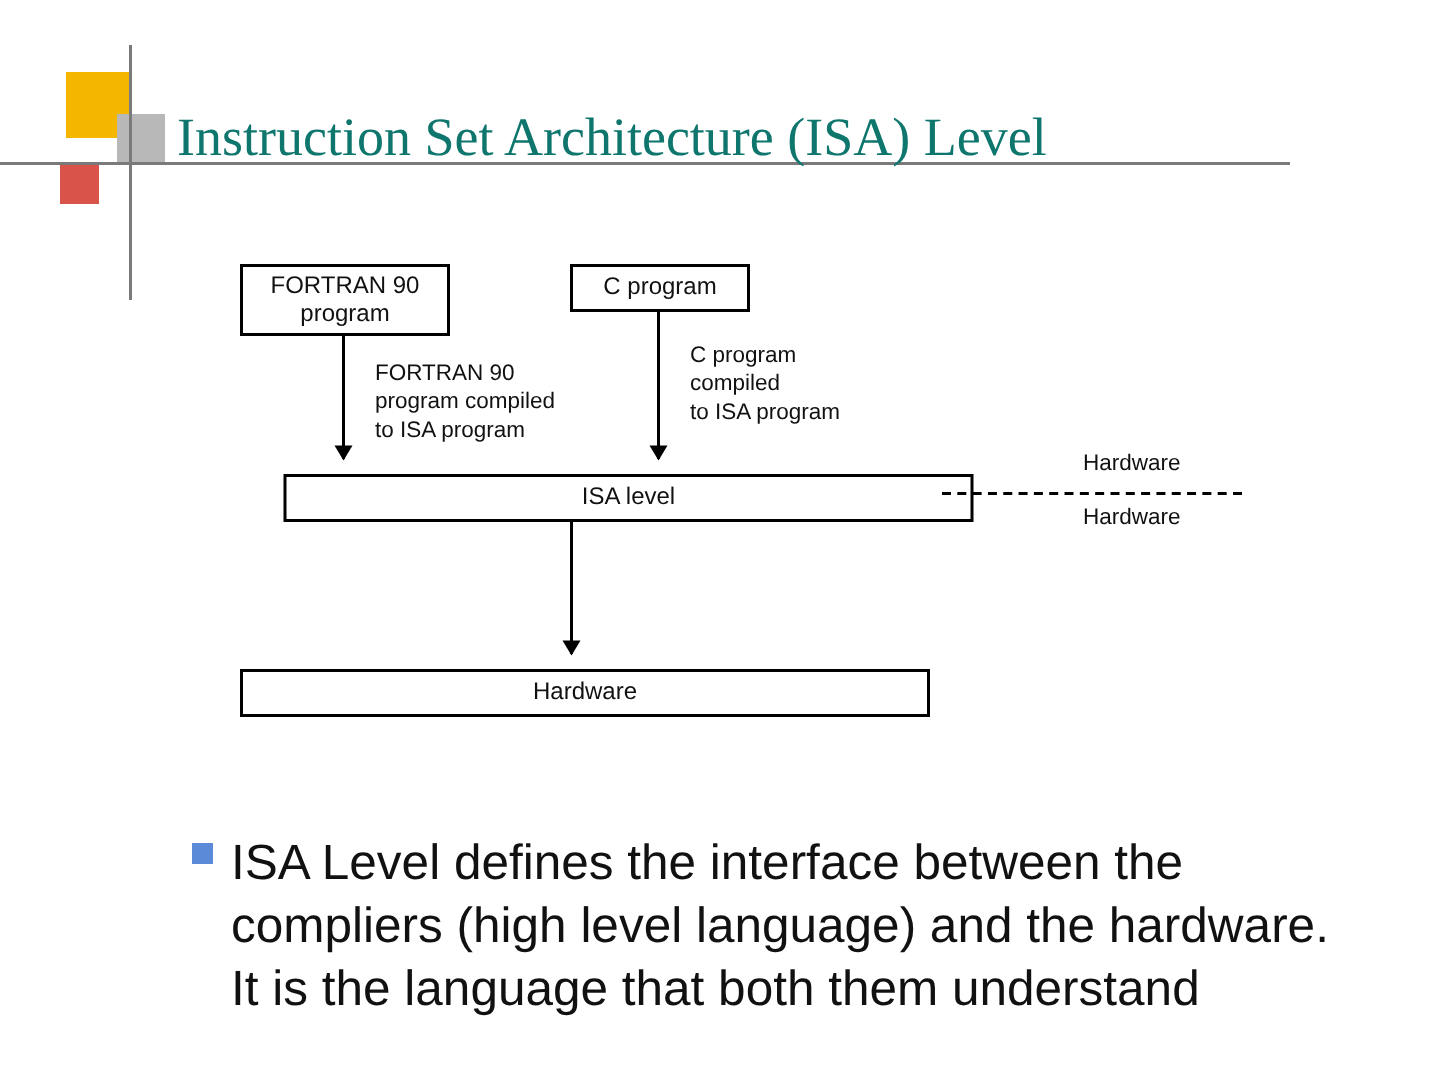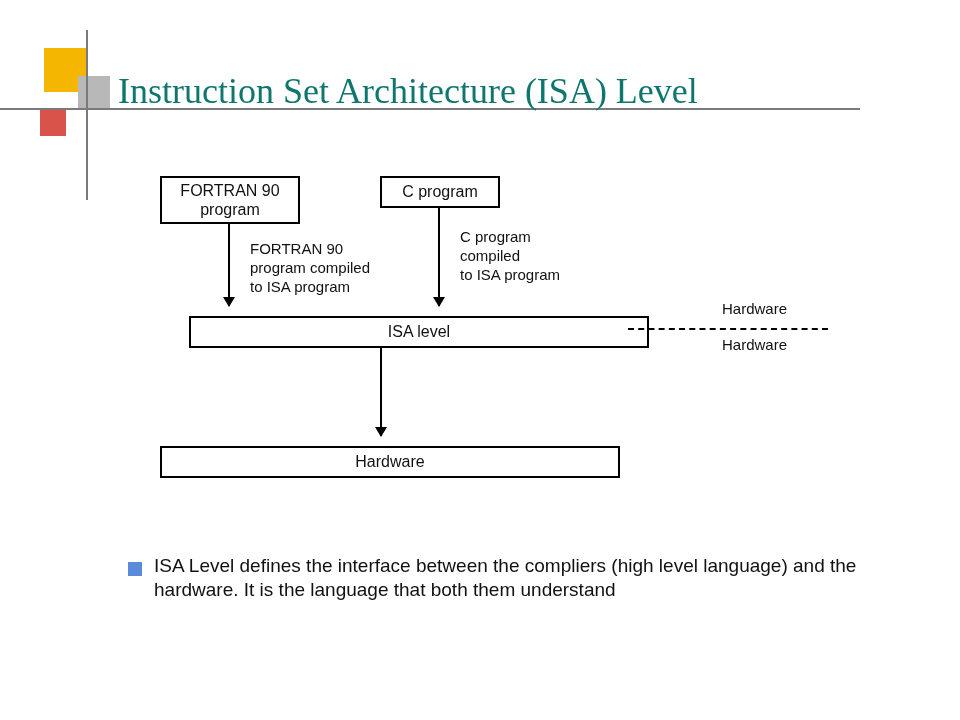--- a/index.html
+++ b/index.html
@@ -89,21 +89,21 @@
 
   .bullet-row {
     position:absolute;
     top:554px; left:128px;
     width:760px;
     display:flex;
     align-items:flex-start;
     gap:12px;
   }
   .bullet-sq { width:14px; height:14px; background:#5a8ad8; margin-top:8px; flex:0 0 auto; }
-  .bullet-txt { font-size:19px; line-height:1.28; color:#111; }
+  .bullet-txt { font-size:33px; line-height:1.28; color:#111; }
 </style>
 </head>
 <body>
 
 <div class="decor">
   <div class="sq-gold"></div>
   <div class="sq-gray"></div>
   <div class="sq-red"></div>
 </div>
 <div class="line-h"></div>

